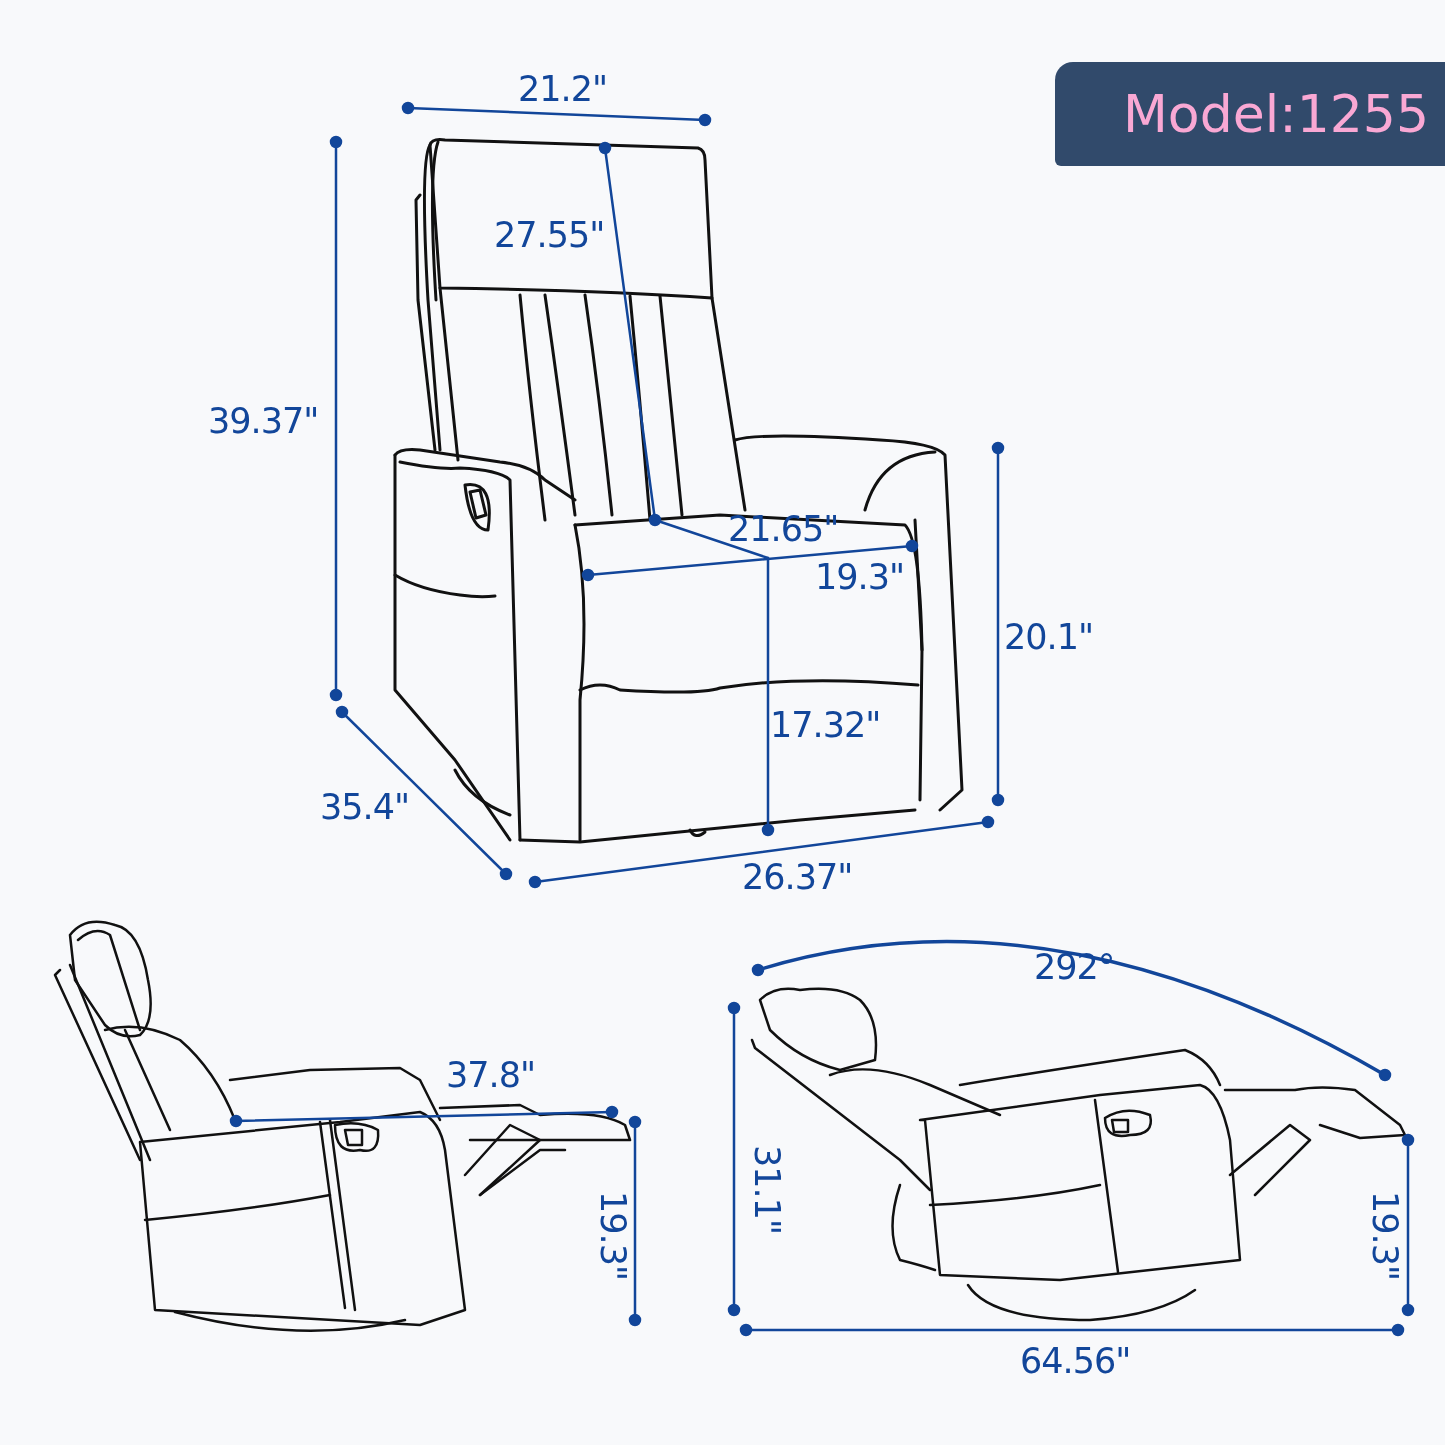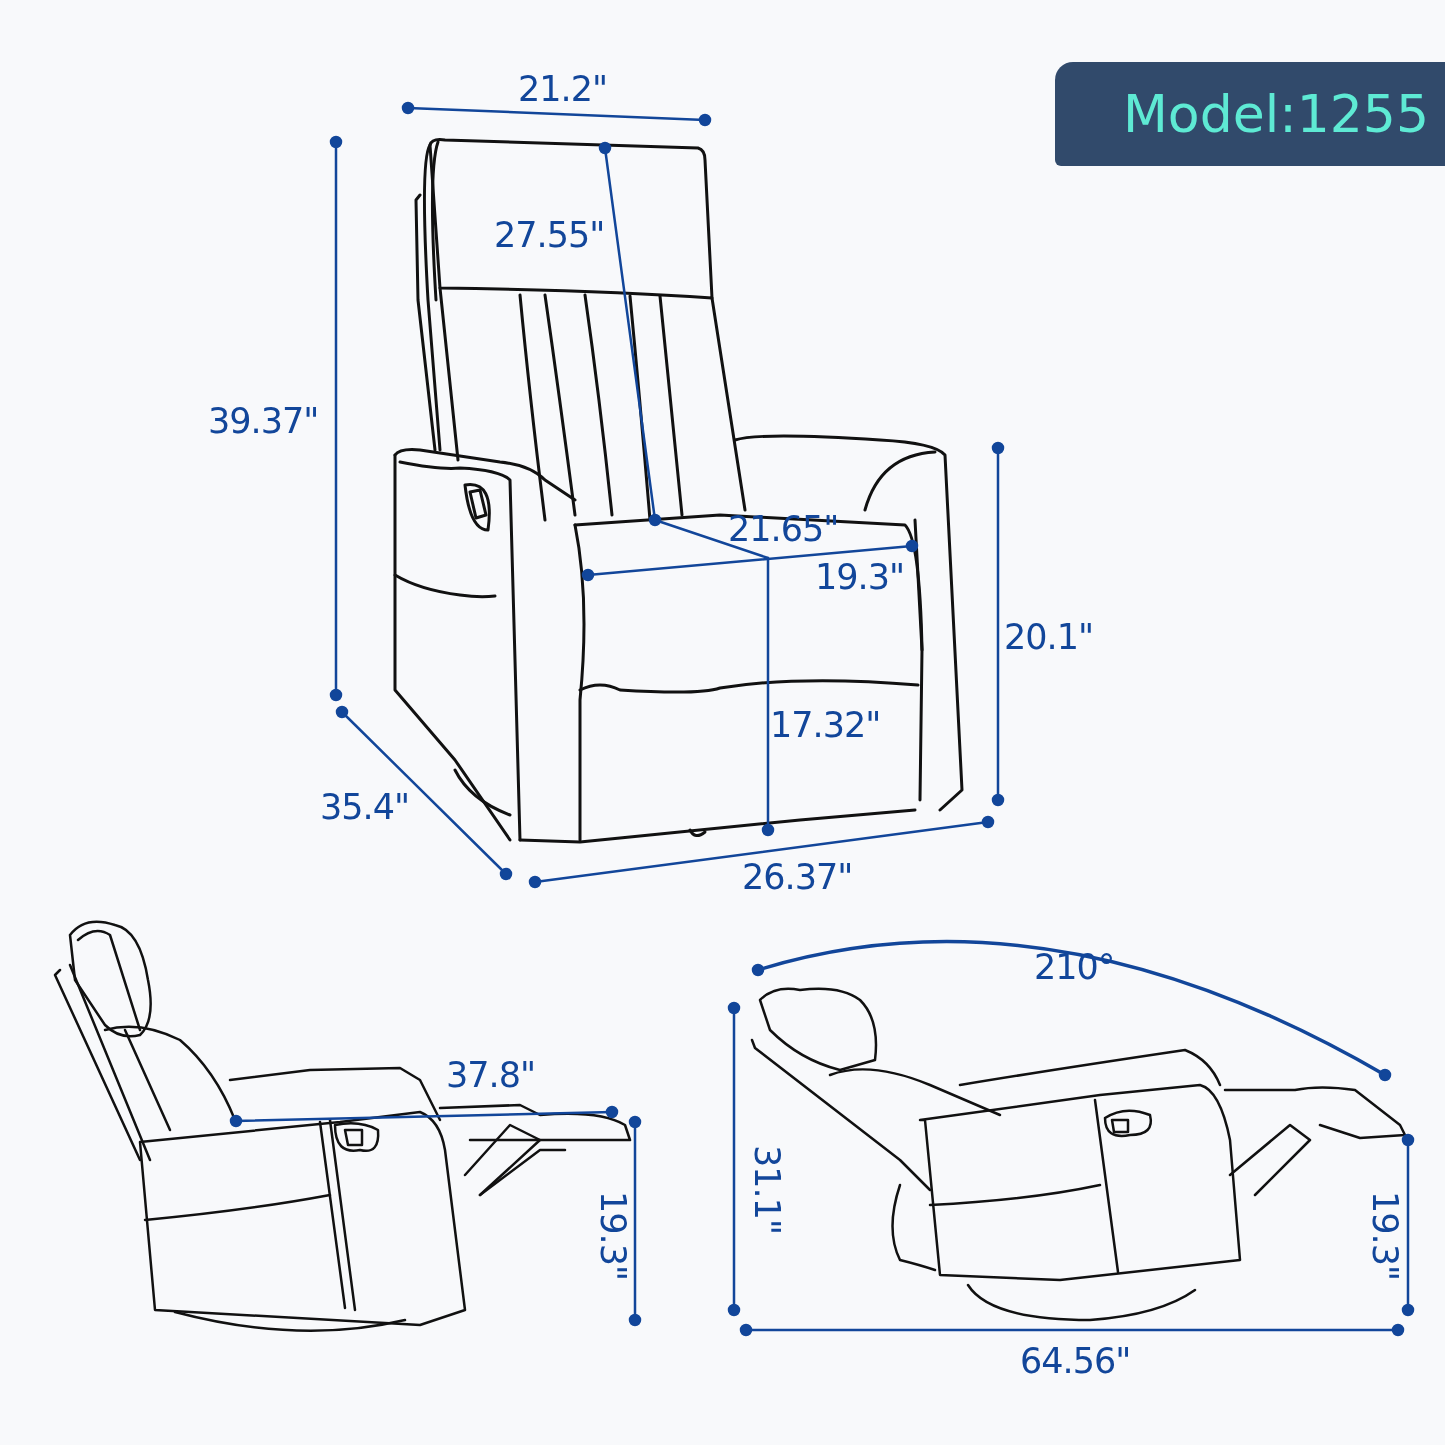--- a/index.html
+++ b/index.html
@@ -1,19 +1,19 @@
 <!DOCTYPE html>
 <html><head>
 <meta charset="utf-8">
 <style>
   html,body{margin:0;padding:0;background:#f8f9fb;}
   .canvas{position:relative;width:1445px;height:1445px;background:#f8f9fb;overflow:hidden;font-family:"DejaVu Sans","Liberation Sans",sans-serif;}
   svg.draw{position:absolute;left:0;top:0;width:1445px;height:1445px;}
   .badge{position:absolute;left:1055px;top:62px;width:400px;height:104px;background:#314a6b;border-radius:18px 0 0 6px;display:flex;align-items:center;padding-left:68px;box-sizing:border-box;}
-  .badge span{color:#5eead4;font-size:52px;font-weight:500;letter-spacing:0px;font-family:"DejaVu Sans",sans-serif;}
+  .badge span{color:#f9a8d4;font-size:52px;font-weight:500;letter-spacing:0px;font-family:"DejaVu Sans",sans-serif;}
   .dim{position:absolute;color:#12469a;font-size:35px;font-family:"DejaVu Sans",sans-serif;font-weight:500;white-space:nowrap;line-height:1;letter-spacing:-1px;}
   .rot{transform-origin:center center;transform:rotate(90deg);}
 </style>
 </head>
 <body>
 
 <div class="canvas">
 
   <svg class="draw" viewBox="0 0 1445 1445" fill="none" stroke-linecap="round" stroke-linejoin="round">
 
@@ -151,17 +151,17 @@
   <div class="dim" style="left:728px;top:512px;">21.65"</div>
   <div class="dim" style="left:815px;top:560px;">19.3"</div>
   <div class="dim" style="left:1004px;top:620px;">20.1"</div>
   <div class="dim" style="left:770px;top:708px;">17.32"</div>
   <div class="dim" style="left:320px;top:790px;">35.4"</div>
   <div class="dim" style="left:742px;top:860px;">26.37"</div>
 
   <div class="dim" style="left:446px;top:1058px;">37.8"</div>
   <div class="dim rot" style="left:568px;top:1218px;">19.3"</div>
 
-  <div class="dim" style="left:1034px;top:950px;">210°</div>
+  <div class="dim" style="left:1034px;top:950px;">292°</div>
   <div class="dim rot" style="left:722px;top:1172px;">31.1"</div>
   <div class="dim rot" style="left:1340px;top:1218px;">19.3"</div>
   <div class="dim" style="left:1020px;top:1344px;">64.56"</div>
 </div>
 
 </body></html>

